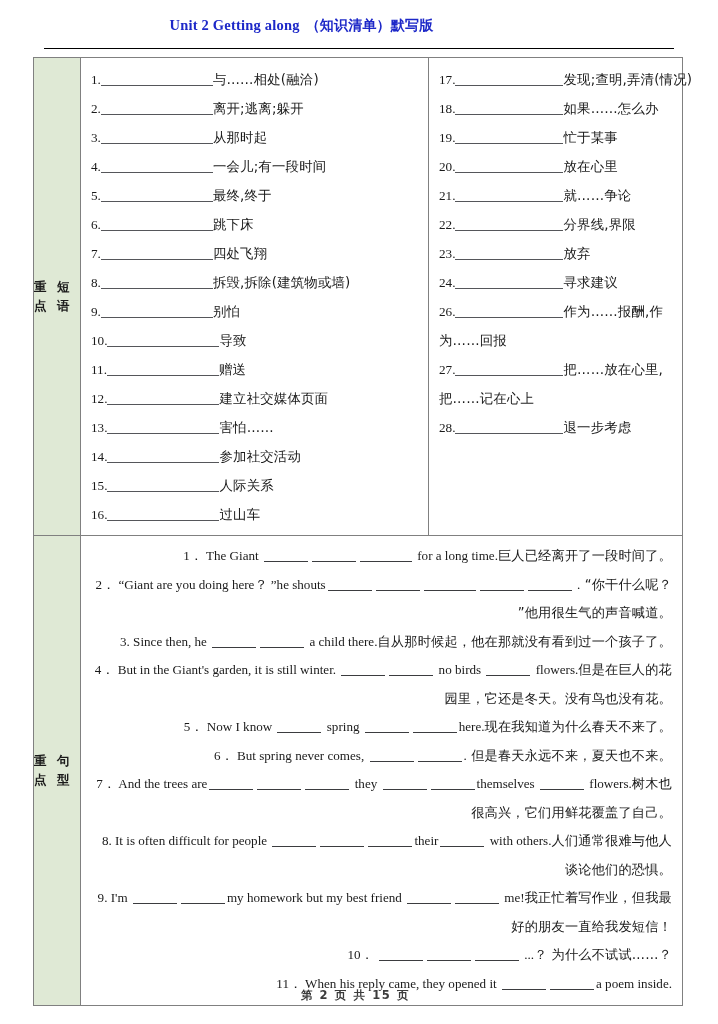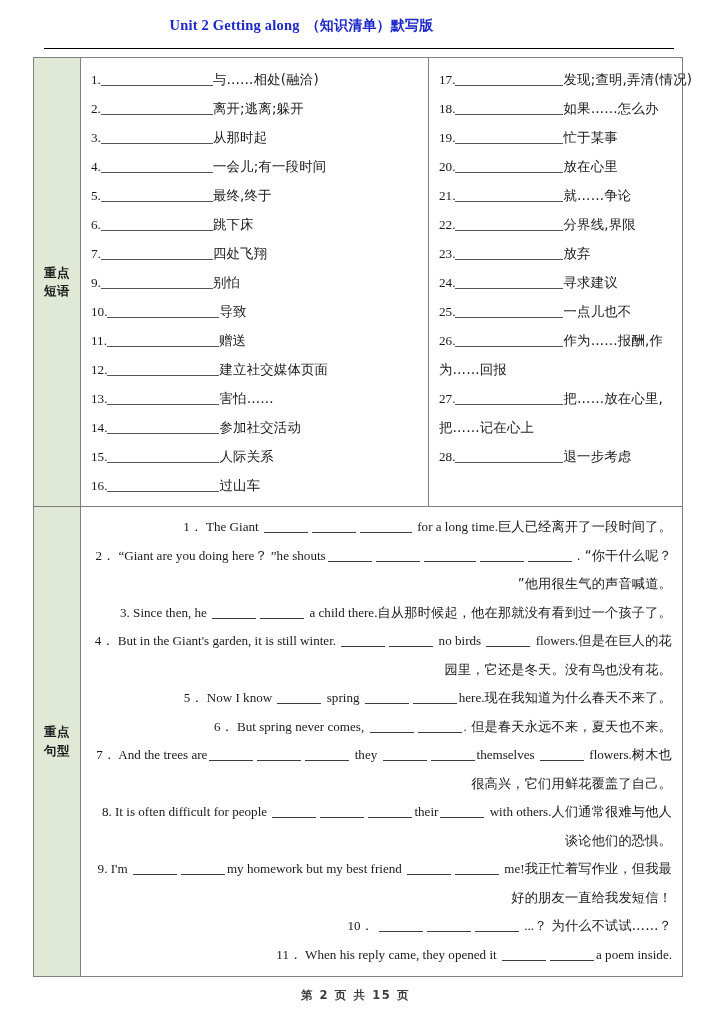--- a/index.html
+++ b/index.html
@@ -70,21 +70,21 @@
     border-bottom: 1.1px solid #808080;
   }
   .block.last { border-bottom: none; }
 
   .side-label {
     width: 46px;
     flex: 0 0 46px;
     background: #dfe9d5;
     border-right: 1.1px solid #808080;
     display: flex;
-    flex-direction: column;
+    flex-direction: row;
     align-items: center;
     justify-content: center;
     font-family: "DejaVu Sans", "Liberation Sans", sans-serif;
     font-weight: bold;
     font-size: 12.5px;
     color: #1a1a1a;
     line-height: 1.45;
     letter-spacing: 0.5px;
   }
   .side-label .ln { display: block; }
@@ -196,39 +196,39 @@
       </div>
       <div class="block-body">
         <div class="col col-left">
             <div class="phrase"><span class="num">1.</span><span class="blank"></span><span class="cn">与……相处(融洽)</span></div>
             <div class="phrase"><span class="num">2.</span><span class="blank"></span><span class="cn">离开;逃离;躲开</span></div>
             <div class="phrase"><span class="num">3.</span><span class="blank"></span><span class="cn">从那时起</span></div>
             <div class="phrase"><span class="num">4.</span><span class="blank"></span><span class="cn">一会儿;有一段时间</span></div>
             <div class="phrase"><span class="num">5.</span><span class="blank"></span><span class="cn">最终,终于</span></div>
             <div class="phrase"><span class="num">6.</span><span class="blank"></span><span class="cn">跳下床</span></div>
             <div class="phrase"><span class="num">7.</span><span class="blank"></span><span class="cn">四处飞翔</span></div>
+            <div class="phrase"><span class="num">8.</span><span class="blank"></span><span class="cn">拆毁,拆除(建筑物或墙)</span></div>
             <div class="phrase"><span class="num">9.</span><span class="blank"></span><span class="cn">别怕</span></div>
             <div class="phrase"><span class="num">10.</span><span class="blank"></span><span class="cn">导致</span></div>
             <div class="phrase"><span class="num">11.</span><span class="blank"></span><span class="cn">赠送</span></div>
             <div class="phrase"><span class="num">12.</span><span class="blank"></span><span class="cn">建立社交媒体页面</span></div>
             <div class="phrase"><span class="num">13.</span><span class="blank"></span><span class="cn">害怕……</span></div>
             <div class="phrase"><span class="num">14.</span><span class="blank"></span><span class="cn">参加社交活动</span></div>
             <div class="phrase"><span class="num">15.</span><span class="blank"></span><span class="cn">人际关系</span></div>
             <div class="phrase"><span class="num">16.</span><span class="blank"></span><span class="cn">过山车</span></div>
           </div>
         <div class="col col-right">
             <div class="phrase"><span class="num">17.</span><span class="blank"></span><span class="cn">发现;查明,弄清(情况)</span></div>
             <div class="phrase"><span class="num">18.</span><span class="blank"></span><span class="cn">如果……怎么办</span></div>
             <div class="phrase"><span class="num">19.</span><span class="blank"></span><span class="cn">忙于某事</span></div>
             <div class="phrase"><span class="num">20.</span><span class="blank"></span><span class="cn">放在心里</span></div>
             <div class="phrase"><span class="num">21.</span><span class="blank"></span><span class="cn">就……争论</span></div>
             <div class="phrase"><span class="num">22.</span><span class="blank"></span><span class="cn">分界线,界限</span></div>
             <div class="phrase"><span class="num">23.</span><span class="blank"></span><span class="cn">放弃</span></div>
             <div class="phrase"><span class="num">24.</span><span class="blank"></span><span class="cn">寻求建议</span></div>
-            <div class="phrase"><span class="num">25.</span><span class="blank"></span><span class="cn">一点儿也不</span></div>
             <div class="phrase wrap"><span class="num">26.</span><span class="blank"></span><span class="cn">作为……报酬,作为……回报</span></div>
             <div class="phrase wrap"><span class="num">27.</span><span class="blank"></span><span class="cn">把……放在心里,把……记在心上</span></div>
             <div class="phrase"><span class="num">28.</span><span class="blank"></span><span class="cn">退一步考虑</span></div>
           </div>
       </div>
     </div>
 
     <div class="block last">
       <div class="side-label">
         <span class="ln">重点</span>

